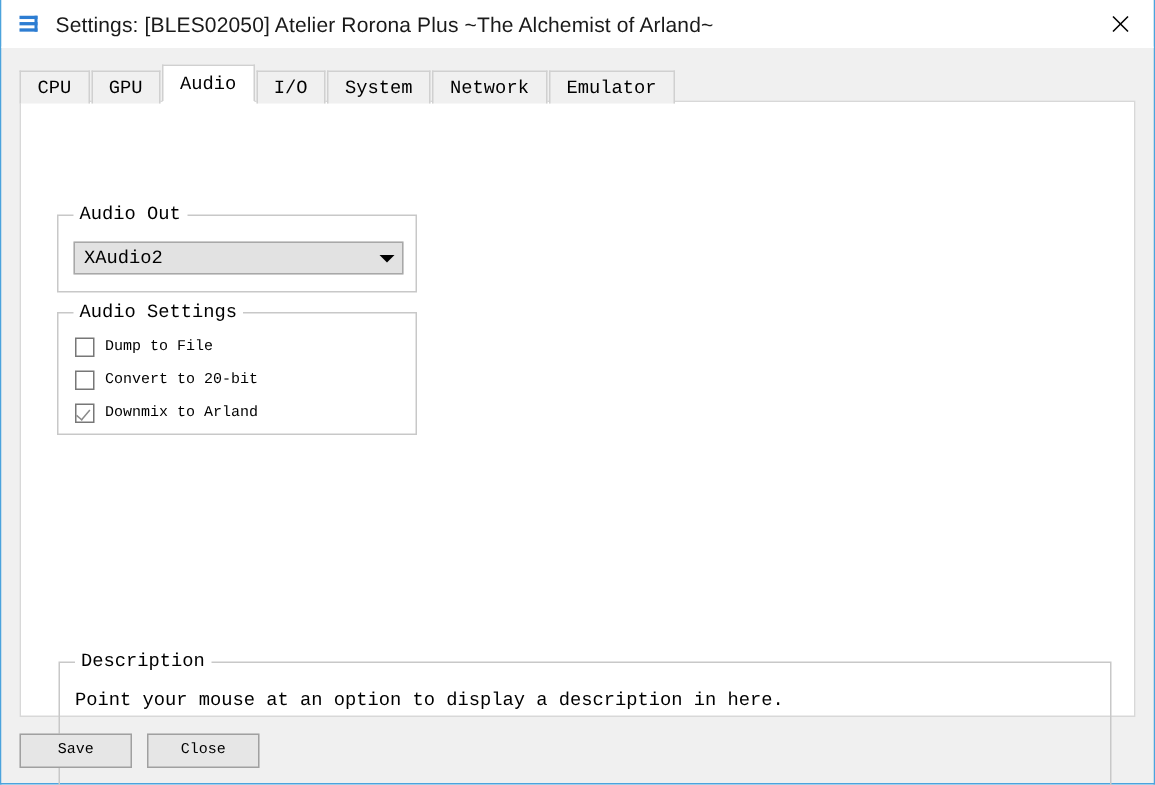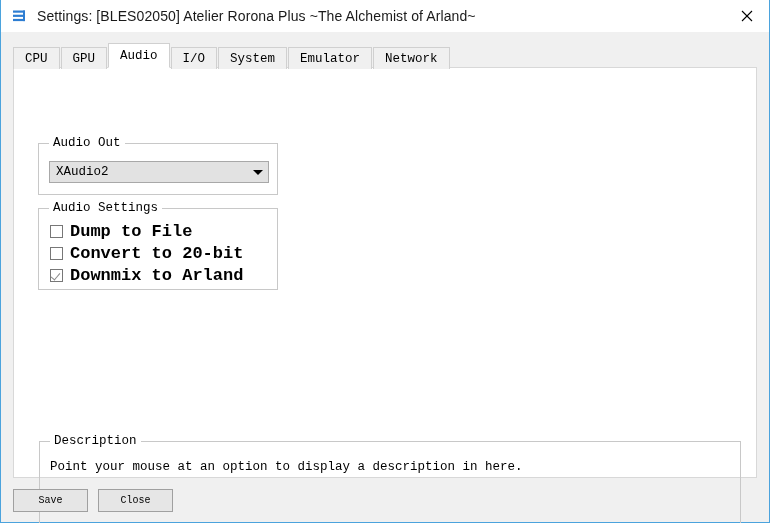--- a/index.html
+++ b/index.html
@@ -228,24 +228,23 @@
     left: 2px;
     top: 1px;
     width: 4px;
     height: 8px;
     border: solid #8a8a8a;
     border-width: 0 1.6px 1.6px 0;
     transform: rotate(40deg);
   }
   .check-label {
     font-family: "Liberation Mono", monospace;
-    font-size: 17px;
-    color: #000000;
-    white-space: nowrap;
-    font-weight: bold;
+    font-size: 10px;
+    color: #000000;
+    white-space: nowrap;
   }
 
   
   .desc-text {
     position: absolute;
     left: 10px;
     top: 17px;
     right: 8px;
     font-family: "Liberation Mono", monospace;
     font-size: 12.5px;
@@ -303,22 +302,22 @@
   </div>
 
   <div class="window-body">
 
     <div class="tabbar">
       <div class="tab">CPU</div>
       <div class="tab">GPU</div>
       <div class="tab selected">Audio</div>
       <div class="tab">I/O</div>
       <div class="tab">System</div>
+      <div class="tab">Network</div>
       <div class="tab">Emulator</div>
-      <div class="tab">Network</div>
     </div>
 
     <div class="tabpage">
 
       <div class="groupbox" id="gb-audio-out">
         <span class="gb-title">Audio Out</span>
         <div class="combobox">
           <span class="cb-value">XAudio2</span>
           <span class="cb-arrow">
             <span class="arrow-down"></span>

